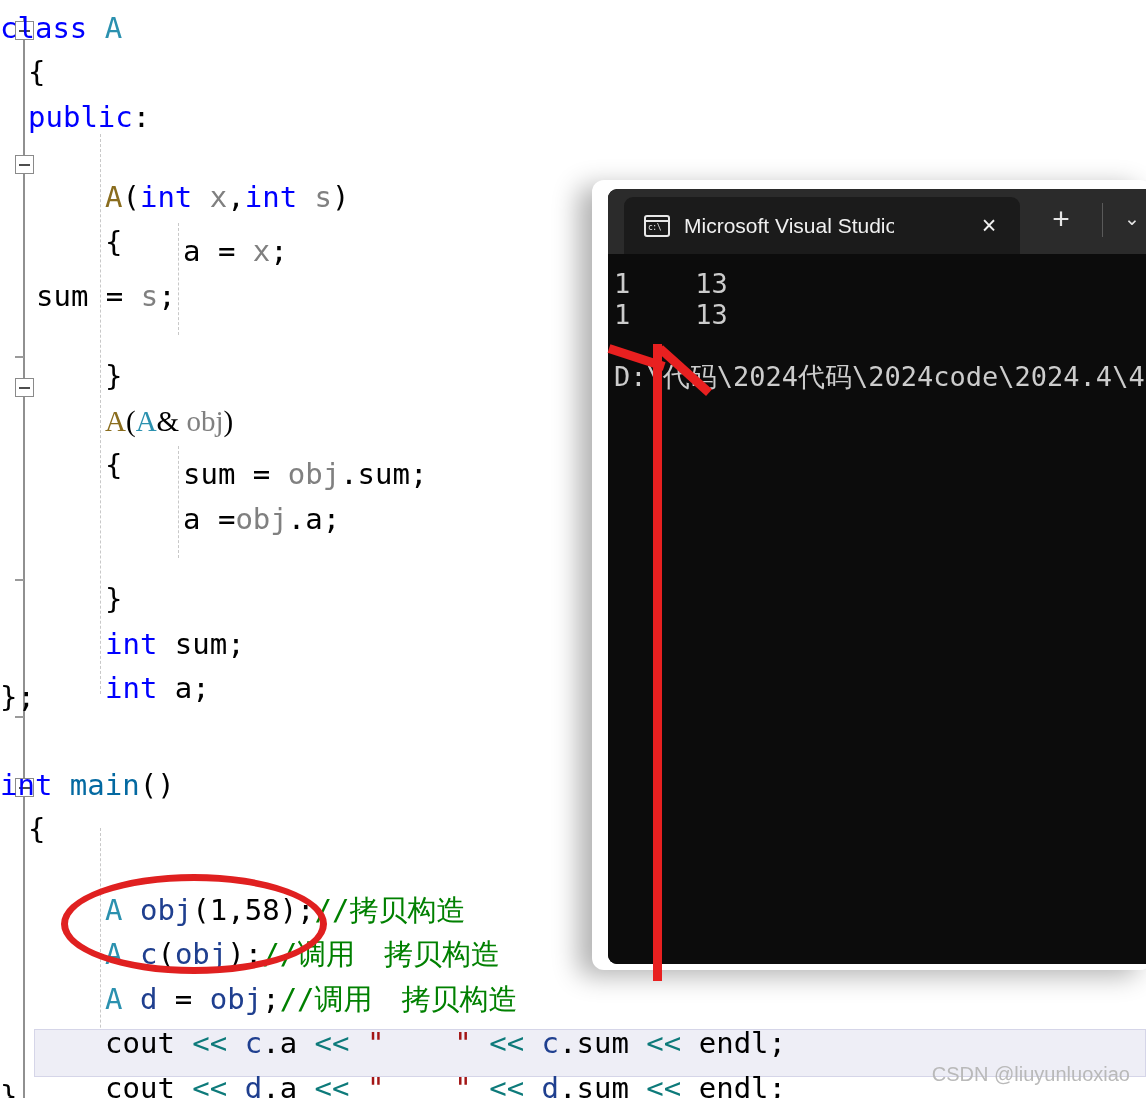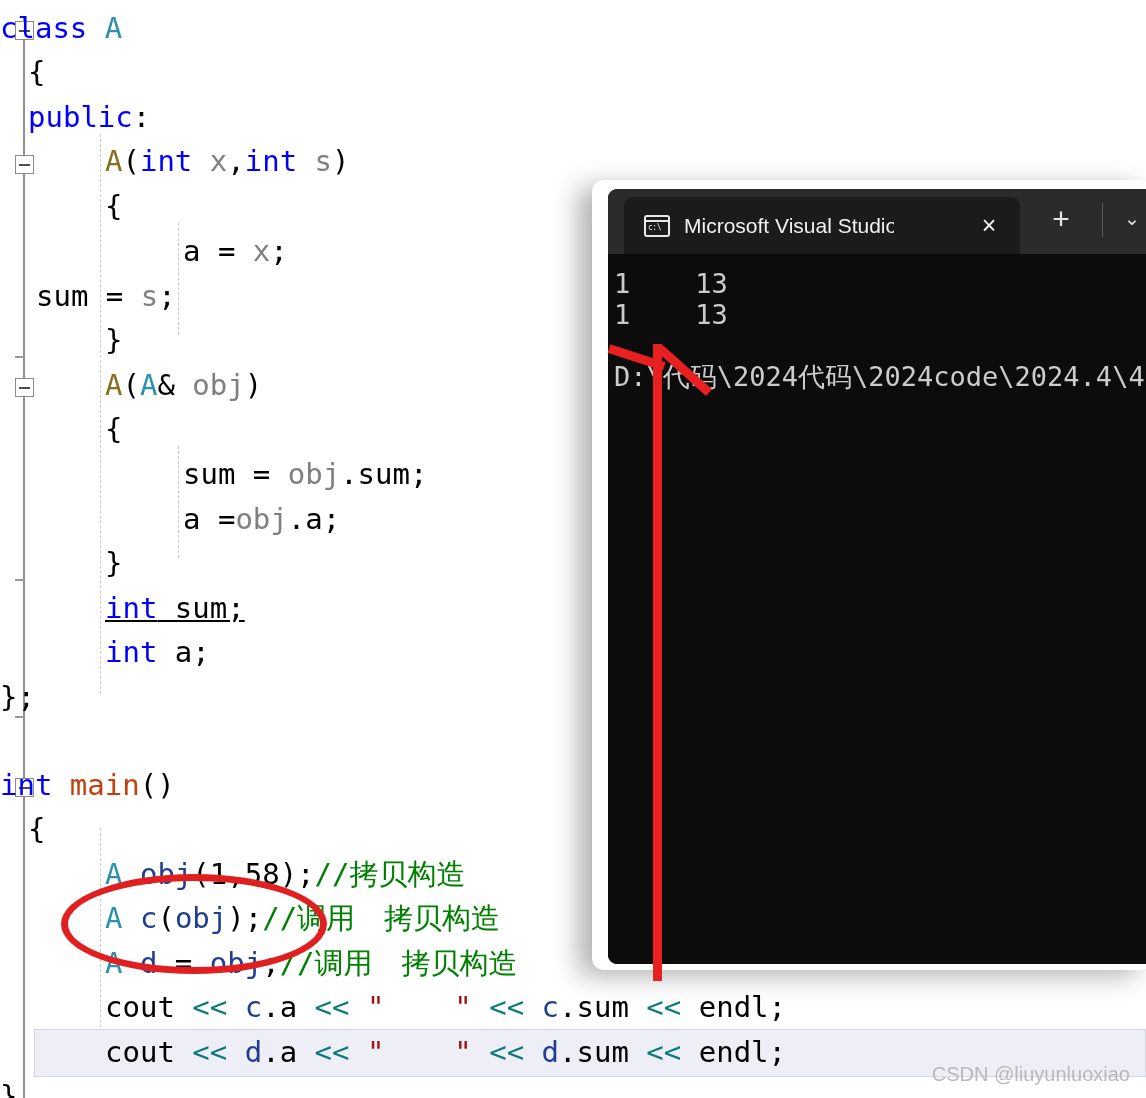--- a/index.html
+++ b/index.html
@@ -20,28 +20,28 @@
     background:#909090;
   }
   .code-line{
     position:absolute;left:0;height:45px;line-height:45px;
     white-space:pre;
     font-family:"DejaVu Sans Mono","Liberation Mono",monospace;
     font-size:29px;
     color:#000000;
   }
   .ind1{padding-left:28px;}
-  .ind2{padding-left:105px;}
+  .ind2{padding-left:105px;margin-top:36px;}
   .ind3{padding-left:183px;}
 
   
   .kw{color:#0000ff;}            
   .type{color:#2b91af;}          
   .ctor{color:#8a6d1e;}          
-  .fn{color:#c2410c;}
+  .fn{color:#0369a1;}
   .param{color:#808080;}
   .local{color:#1f3f8f;}
   .op{color:#0d7a7a;}            
   .str{color:#a31515;}
   .cmt{color:#008000;}
   .plain{color:#000000;}
 
   
   .fold{
     position:absolute;left:15px;width:19px;height:19px;
@@ -186,26 +186,26 @@
 
   <div id="code-lines">
       <div class="code-line " style="top: -10px;"><span class="kw">class </span><span class="type">A</span></div>
       <div class="code-line ind1" style="top: 34px;"><span class="plain">{</span></div>
       <div class="code-line ind1" style="top: 79px; text-align: center;"><span class="kw">public</span><span class="plain">:</span></div>
       <div class="code-line ind2" style="top: 123px;"><span class="ctor">A</span><span class="plain">(</span><span class="kw">int</span><span class="plain"> </span><span class="param">x</span><span class="plain">,</span><span class="kw">int</span><span class="plain"> </span><span class="param">s</span><span class="plain">)</span></div>
       <div class="code-line ind2" style="top: 168px;"><span class="plain">{</span></div>
       <div class="code-line ind3" style="top: 213px;"><span class="plain">a = </span><span class="param">x</span><span class="plain">;</span></div>
       <div class="code-line ind3" style="top: 258px; padding-left: 36px;"><span class="plain">sum = </span><span class="param">s</span><span class="plain">;</span></div>
       <div class="code-line ind2" style="top: 302px;"><span class="plain">}</span></div>
-      <div class="code-line ind2" style="top: 347px;"><span class="ctor">A</span><span class="plain">(</span><span class="type">A</span><span class="plain">&amp; </span><span class="param">obj</span><span class="plain">)</span></div>
+      <div class="code-line ind2" style="top: 347px; font-family: Liberation Serif, serif;"><span class="ctor">A</span><span class="plain">(</span><span class="type">A</span><span class="plain">&amp; </span><span class="param">obj</span><span class="plain">)</span></div>
       <div class="code-line ind2" style="top: 391px;"><span class="plain">{</span></div>
       <div class="code-line ind3" style="top: 436px;"><span class="plain">sum = </span><span class="param">obj</span><span class="plain">.sum;</span></div>
       <div class="code-line ind3" style="top: 481px;"><span class="plain">a =</span><span class="param">obj</span><span class="plain">.a;</span></div>
       <div class="code-line ind2" style="top: 525px;"><span class="plain">}</span></div>
-      <div class="code-line ind2" style="top: 570px; text-decoration: underline;"><span class="kw">int</span><span class="plain"> sum;</span></div>
+      <div class="code-line ind2" style="top: 570px;"><span class="kw">int</span><span class="plain"> sum;</span></div>
       <div class="code-line ind2" style="top: 614px;"><span class="kw">int</span><span class="plain"> a;</span></div>
       <div class="code-line " style="top: 659px;"><span class="plain">};</span></div>
       <div class="code-line " style="top: 703px;"></div>
       <div class="code-line " style="top: 747px;"><span class="kw">int</span><span class="plain"> </span><span class="fn">main</span><span class="plain">()</span></div>
       <div class="code-line ind1" style="top: 791px;"><span class="plain">{</span></div>
       <div class="code-line ind2" style="top: 836px;"><span class="type">A</span><span class="plain"> </span><span class="local">obj</span><span class="plain">(1,58);</span><span class="cmt">//拷贝构造</span></div>
       <div class="code-line ind2" style="top: 880px;"><span class="type">A</span><span class="plain"> </span><span class="local">c</span><span class="plain">(</span><span class="local">obj</span><span class="plain">);</span><span class="cmt">//调用　拷贝构造</span></div>
       <div class="code-line ind2" style="top: 925px;"><span class="type">A</span><span class="plain"> </span><span class="local">d</span><span class="plain"> = </span><span class="local">obj</span><span class="plain">;</span><span class="cmt">//调用　拷贝构造</span></div>
       <div class="code-line ind2" style="top: 969px;"><span class="plain">cout </span><span class="op">&lt;&lt;</span><span class="plain"> </span><span class="local">c</span><span class="plain">.a </span><span class="op">&lt;&lt;</span><span class="plain"> </span><span class="str">"    "</span><span class="plain"> </span><span class="op">&lt;&lt;</span><span class="plain"> </span><span class="local">c</span><span class="plain">.sum </span><span class="op">&lt;&lt;</span><span class="plain"> endl;</span></div>
       <div class="code-line ind2" style="top: 1014px;"><span class="plain">cout </span><span class="op">&lt;&lt;</span><span class="plain"> </span><span class="local">d</span><span class="plain">.a </span><span class="op">&lt;&lt;</span><span class="plain"> </span><span class="str">"    "</span><span class="plain"> </span><span class="op">&lt;&lt;</span><span class="plain"> </span><span class="local">d</span><span class="plain">.sum </span><span class="op">&lt;&lt;</span><span class="plain"> endl;</span></div>

